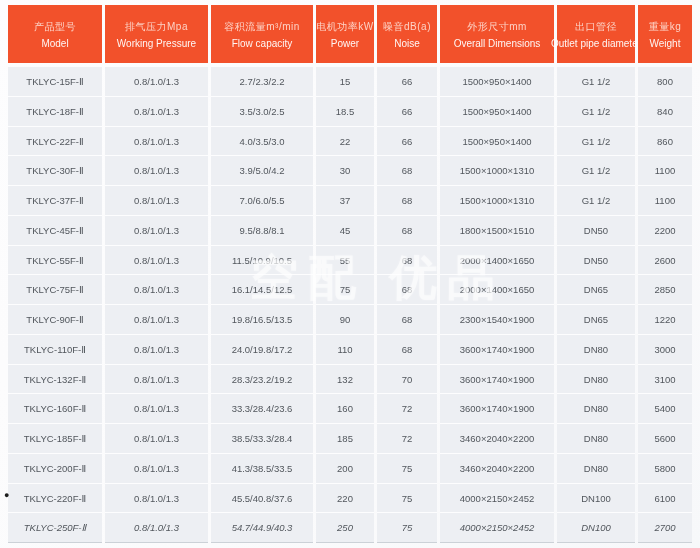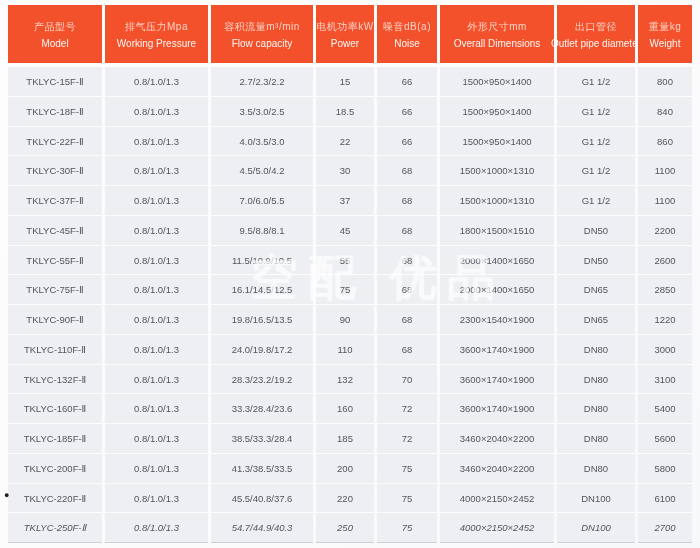--- a/index.html
+++ b/index.html
@@ -138,21 +138,21 @@
         <div class="cell">TKLYC-22F-Ⅱ</div>
         <div class="cell">0.8/1.0/1.3</div>
         <div class="cell">4.0/3.5/3.0</div>
         <div class="cell">22</div>
         <div class="cell">66</div>
         <div class="cell">1500×950×1400</div>
         <div class="cell">G1 1/2</div>
         <div class="cell">860</div>
         <div class="cell">TKLYC-30F-Ⅱ</div>
         <div class="cell">0.8/1.0/1.3</div>
-        <div class="cell">4.5/5.0/4.2</div>
+        <div class="cell">3.9/5.0/4.2</div>
         <div class="cell">30</div>
         <div class="cell">68</div>
         <div class="cell">1500×1000×1310</div>
         <div class="cell">G1 1/2</div>
         <div class="cell">1100</div>
         <div class="cell">TKLYC-37F-Ⅱ</div>
         <div class="cell">0.8/1.0/1.3</div>
         <div class="cell">7.0/6.0/5.5</div>
         <div class="cell">37</div>
         <div class="cell">68</div>

